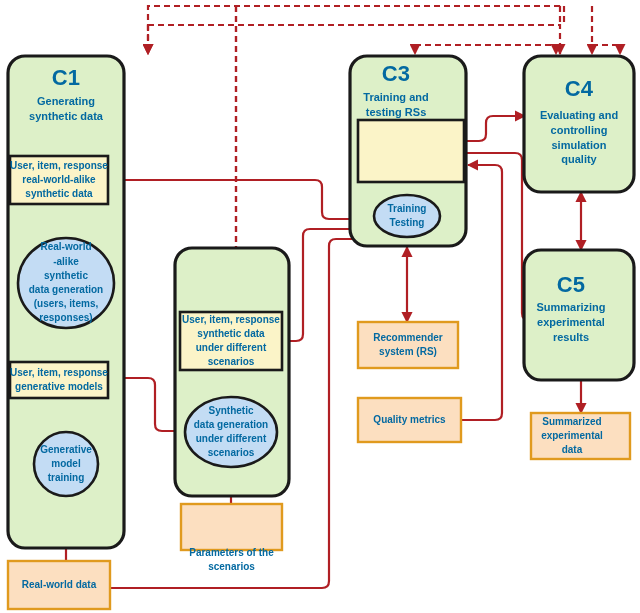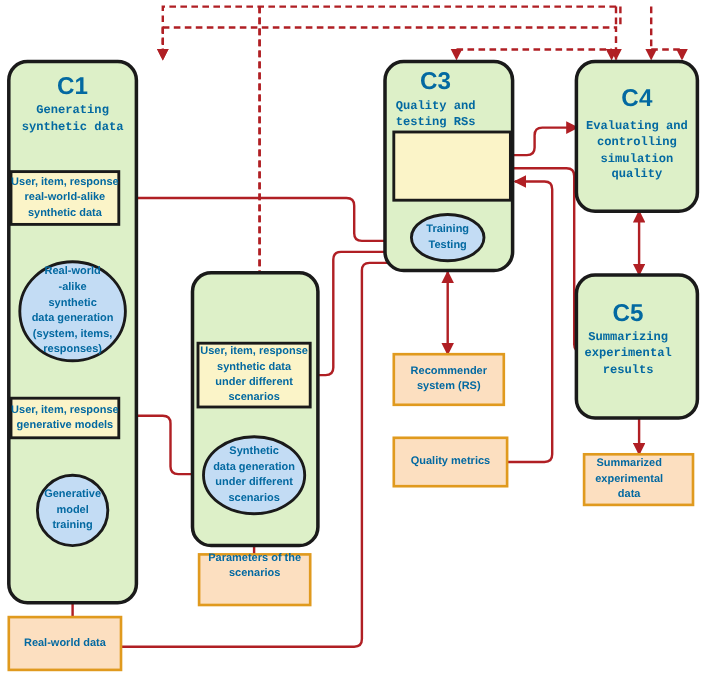--- a/index.html
+++ b/index.html
@@ -7,21 +7,21 @@
        font-family:"Liberation Sans","DejaVu Sans",sans-serif;
        -webkit-font-smoothing:antialiased;}
   #canvas{position:absolute;left:0;top:0;width:640px;height:613px;}
   svg.layer{position:absolute;left:0;top:0;width:640px;height:613px;}
   #edges{z-index:1;}
   #nodes{z-index:2;}
   .lbl{position:absolute;z-index:3;display:flex;flex-direction:column;
        align-items:center;justify-content:center;text-align:center;
        color:#0369a1;pointer-events:none;}
   .cid{font-weight:bold;font-size:22px;line-height:1.05;letter-spacing:.2px;}
-  .csub{font-weight:bold;font-size:11px;line-height:1.35;margin-top:5px;font-family:Liberation Mono, monospace;}
+  .csub{font-weight:bold;font-size:11px;line-height:1.35;margin-top:5px;}
   .ybox-t{font-weight:bold;font-size:10px;line-height:1.38;}
   .ell-t{font-weight:bold;font-size:10px;line-height:1.42;}
   .obox-t{font-weight:bold;font-size:10px;line-height:1.4;}
 </style>
 </head>
 <body>
 
 <div id="canvas">
 
   <svg class="layer" id="edges" viewBox="0 0 640 613">
@@ -123,43 +123,43 @@
     <div class="csub" style="white-space:pre-line">Generating
 synthetic data</div>
   </div>
   <div class="lbl ybox-t" style="left:10px;top:156px;width:98px;height:48px;white-space:pre-line">User, item, response
 real-world-alike
 synthetic data</div>
   <div class="lbl ell-t" style="left:18px;top:238px;width:96px;height:90px;white-space:pre-line">Real-world
 -alike
 synthetic
 data generation
-(system, items,
+(users, items,
 responses)</div>
   <div class="lbl ybox-t" style="left:10px;top:362px;width:98px;height:36px;white-space:pre-line">User, item, response
 generative models</div>
   <div class="lbl ell-t" style="left:34px;top:432px;width:64px;height:64px;white-space:pre-line">Generative
 model
 training</div>
   <div class="lbl obox-t" style="left:8px;top:561px;width:102px;height:48px;white-space:pre-line">Real-world data</div>
 
   <div class="lbl ybox-t" style="left:180px;top:312px;width:102px;height:58px;white-space:pre-line">User, item, response
 synthetic data
 under different
 scenarios</div>
   <div class="lbl ell-t" style="left:185px;top:397px;width:92px;height:70px;white-space:pre-line">Synthetic
 data generation
 under different
 scenarios</div>
-  <div class="lbl obox-t" style="left:181px;top:487px;width:101px;height:56px;white-space:pre-line">Parameters of the
+  <div class="lbl obox-t" style="left:181px;top:532px;width:101px;height:56px;white-space:pre-line">Parameters of the
 scenarios</div>
 
   <div class="lbl" style="left:350px;top:60px;width:92px;height:62px;">
     <div class="cid">C3</div>
-    <div class="csub" style="white-space:pre-line">Quality and
+    <div class="csub" style="white-space:pre-line">Training and
 testing RSs</div>
   </div>
   <div class="lbl ell-t" style="left:374px;top:196px;width:66px;height:40px;white-space:pre-line">Training
 Testing</div>
   <div class="lbl obox-t" style="left:358px;top:398px;width:103px;height:44px;white-space:pre-line">Quality metrics</div>
   <div class="lbl obox-t" style="left:358px;top:322px;width:100px;height:46px;white-space:pre-line">Recommender
 system (RS)</div>
 
   <div class="lbl" style="left:524px;top:62px;width:110px;height:120px;">
     <div class="cid">C4</div>

